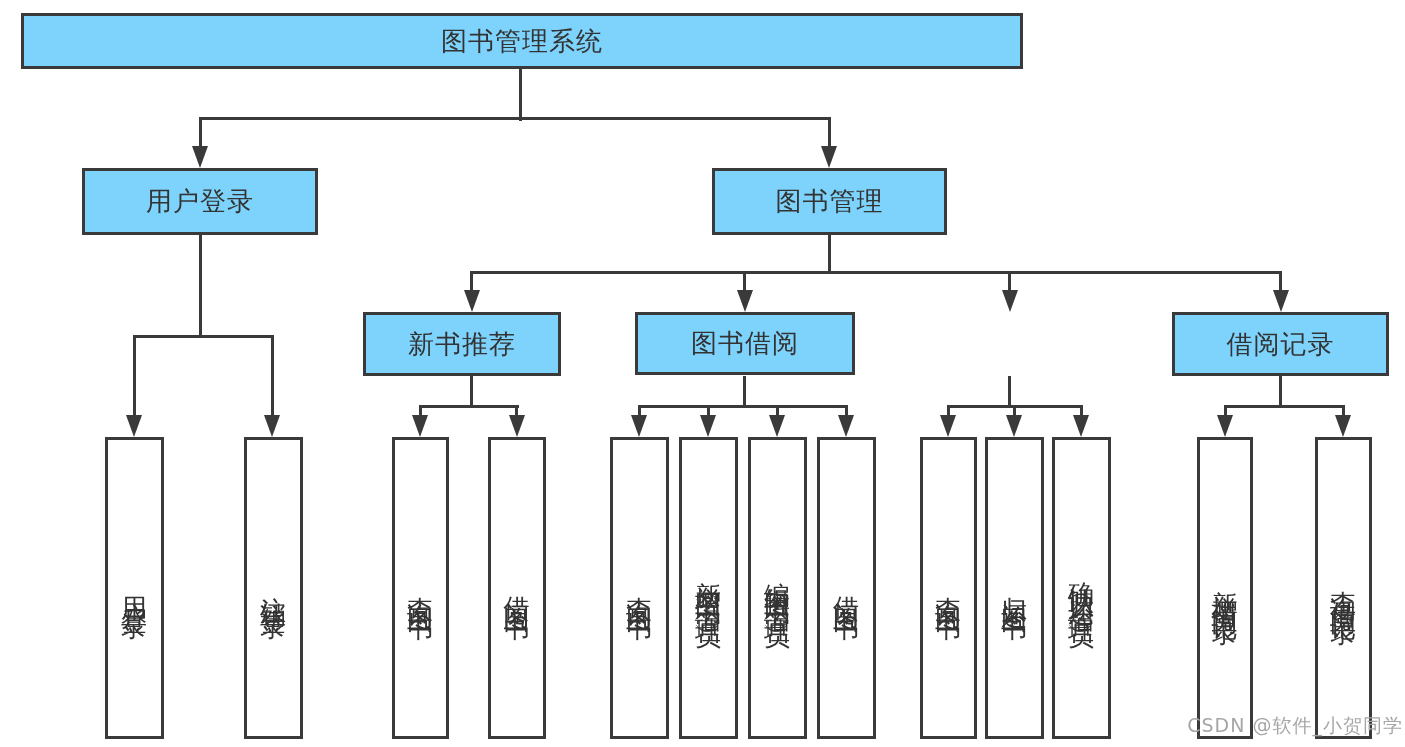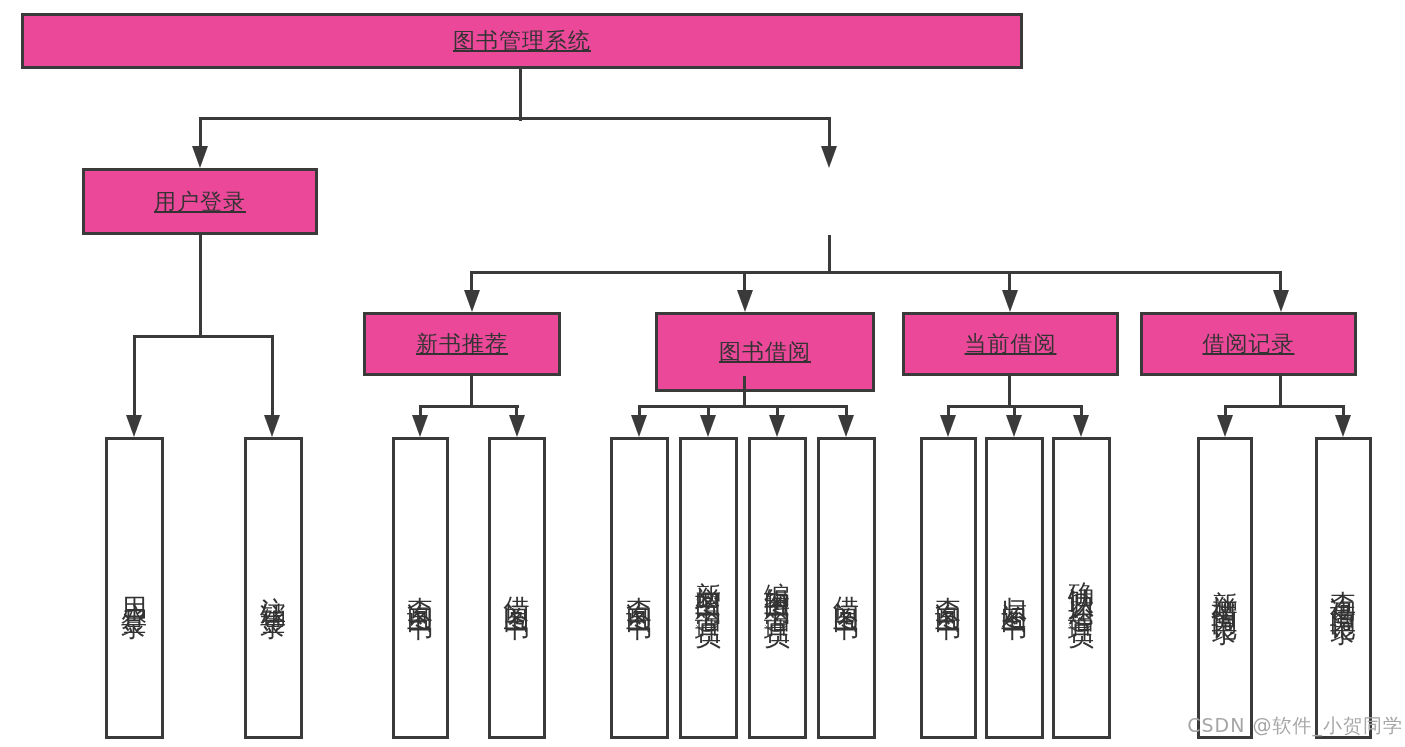--- a/index.html
+++ b/index.html
@@ -15,28 +15,27 @@
     width:1405px;
     height:747px;
     background:var(--background);
     font-family:"DejaVu Sans","Liberation Sans",sans-serif;
     color:var(--text);
     overflow:hidden;
   }
   .hbox{
     position:absolute;
     border:3px solid var(--line);
-    background:#ec4899;
+    background:#7dd3fc;
     display:flex;
     align-items:center;
     justify-content:center;
-    font-size:22px;
+    font-size:26px;
     letter-spacing:1px;
     white-space:nowrap;
-    text-decoration:underline;
   }
   .vbox{
     position:absolute;
     border:3px solid var(--line);
     background:#ffffff;
     display:flex;
     align-items:center;
     justify-content:center;
     font-size:26px;
   }
@@ -75,43 +74,43 @@
   <div class="hbox" style="left:21px;top:13px;width:1002px;height:56px;">图书管理系统</div>
 
   <div class="line" style="left:519px;top:68px;width:3px;height:53px;"></div>
   <div class="line" style="left:199px;top:117px;width:632px;height:3px;"></div>
   <div class="line" style="left:199px;top:117px;width:3px;height:31px;"></div>
   <div class="arrow" style="left:192px;top:146px;"></div>
   <div class="line" style="left:828px;top:117px;width:3px;height:31px;"></div>
   <div class="arrow" style="left:821px;top:146px;"></div>
 
   <div class="hbox" style="left:82px;top:168px;width:236px;height:67px;">用户登录</div>
+  <div class="hbox" style="left:712px;top:168px;width:235px;height:67px;">图书管理</div>
 
   <div class="line" style="left:199px;top:235px;width:3px;height:103px;"></div>
   <div class="line" style="left:133px;top:335px;width:141px;height:3px;"></div>
   <div class="line" style="left:133px;top:335px;width:3px;height:82px;"></div>
   <div class="arrow" style="left:126px;top:415px;"></div>
   <div class="line" style="left:271px;top:335px;width:3px;height:82px;"></div>
   <div class="arrow" style="left:264px;top:415px;"></div>
 
   <div class="line" style="left:828px;top:235px;width:3px;height:39px;"></div>
   <div class="line" style="left:470px;top:271px;width:812px;height:3px;"></div>
   <div class="line" style="left:470px;top:271px;width:3px;height:22px;"></div>
   <div class="arrow" style="left:464px;top:290px;"></div>
   <div class="line" style="left:743px;top:271px;width:3px;height:22px;"></div>
   <div class="arrow" style="left:737px;top:290px;"></div>
   <div class="line" style="left:1008px;top:271px;width:3px;height:22px;"></div>
   <div class="arrow" style="left:1002px;top:290px;"></div>
   <div class="line" style="left:1279px;top:271px;width:3px;height:22px;"></div>
   <div class="arrow" style="left:1273px;top:290px;"></div>
 
   <div class="hbox" style="left:363px;top:312px;width:198px;height:64px;">新书推荐</div>
-  <div class="hbox" style="left:635px;top:312px;width:220px;height:80px;margin-left:20px;">图书借阅</div>
-  <div class="hbox" style="left:902px;top:312px;width:217px;height:64px;">当前借阅</div>
-  <div class="hbox" style="left:1140px;top:312px;width:217px;height:64px;">借阅记录</div>
+  <div class="hbox" style="left:635px;top:312px;width:220px;height:63px;">图书借阅</div>
+  <div class="hbox" style="left:1172px;top:312px;width:217px;height:64px;">借阅记录</div>
 
   <div class="line" style="left:470px;top:376px;width:3px;height:32px;"></div>
   <div class="line" style="left:419px;top:405px;width:100px;height:3px;"></div>
   <div class="line" style="left:419px;top:405px;width:3px;height:12px;"></div>
   <div class="arrow" style="left:412px;top:415px;"></div>
   <div class="line" style="left:515px;top:405px;width:3px;height:12px;"></div>
   <div class="arrow" style="left:509px;top:415px;"></div>
 
   <div class="line" style="left:743px;top:376px;width:3px;height:32px;"></div>
   <div class="line" style="left:638px;top:405px;width:210px;height:3px;"></div>

